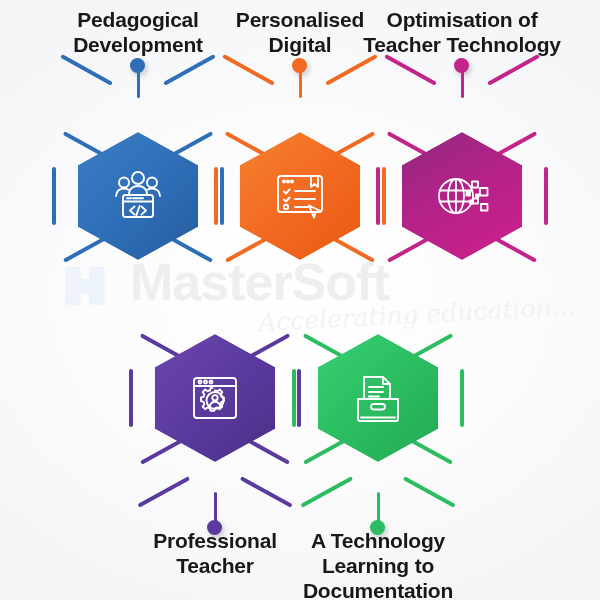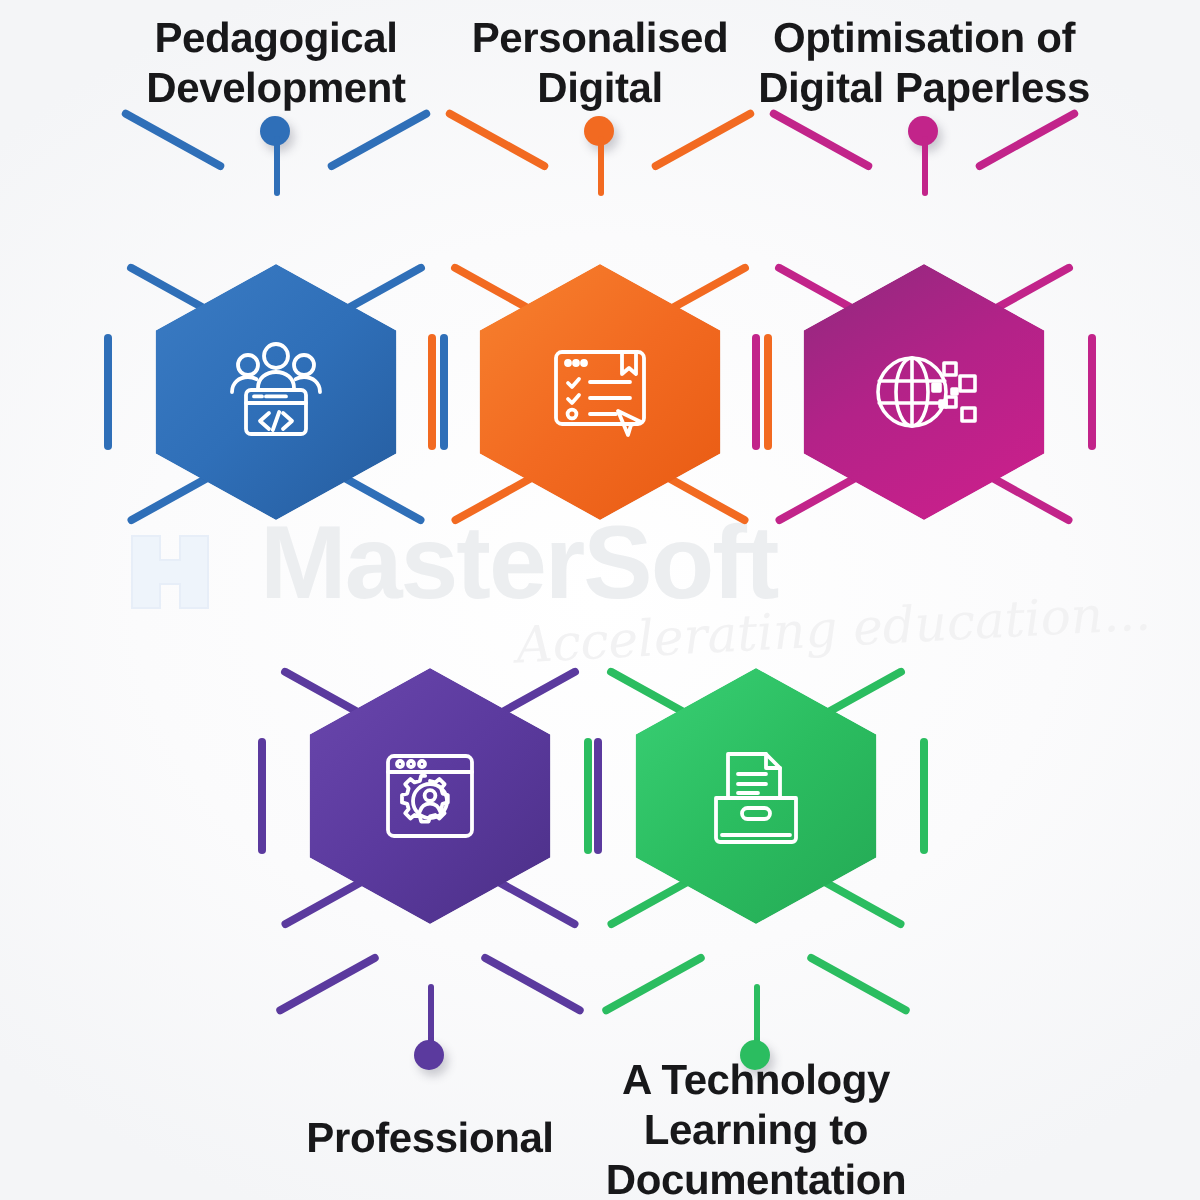--- a/index.html
+++ b/index.html
@@ -232,21 +232,21 @@
             <rect x="34.5" y="25" width="3.5" height="3.5" fill="#ffffff"></rect>
             <rect x="38" y="33.5" width="3" height="3" fill="#ffffff"></rect>
             <rect x="44" y="27.5" width="2.5" height="2.5" fill="#ffffff"></rect>
           </svg>
         </div>
       </div>
     </div>
   </div>
   <div class="label" style="left:347px; top:8px;">
     <div>Optimisation of</div>
-    <div>Digital Paperless</div>
+    <div>Teacher Technology</div>
   </div>
 
   <div class="node bot" style="left:125px; top:298px; color:#5b3a9e;">
     <div class="hexwrap">
       <div class="seg bar l"></div>
       <div class="seg bar r"></div>
       <div class="seg ch tl"></div>
       <div class="seg ch tr"></div>
       <div class="seg ch bl"></div>
       <div class="seg ch br"></div>
@@ -269,22 +269,23 @@
     </div>
     <div class="conn">
       <div class="vee">
           <i class="a"></i>
           <i class="b"></i>
         </div>
       <div class="vline"></div>
       <div class="dot"></div>
     </div>
   </div>
-  <div class="label" style="left:100px; top:558px;">
+  <div class="label" style="left:100px; top:529px;">
     <div>Professional</div>
+    <div>Teacher</div>
   </div>
 
   <div class="node bot" style="left:288px; top:298px; color:#2bbd60;">
     <div class="hexwrap">
       <div class="seg bar l"></div>
       <div class="seg bar r"></div>
       <div class="seg ch tl"></div>
       <div class="seg ch tr"></div>
       <div class="seg ch bl"></div>
       <div class="seg ch br"></div>

